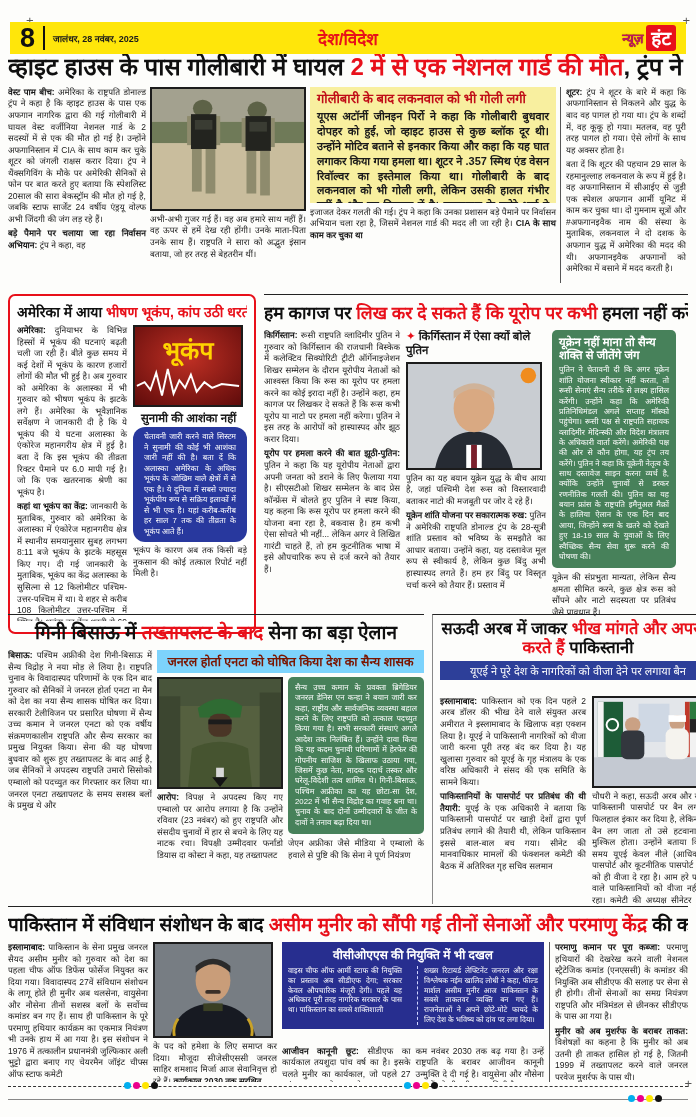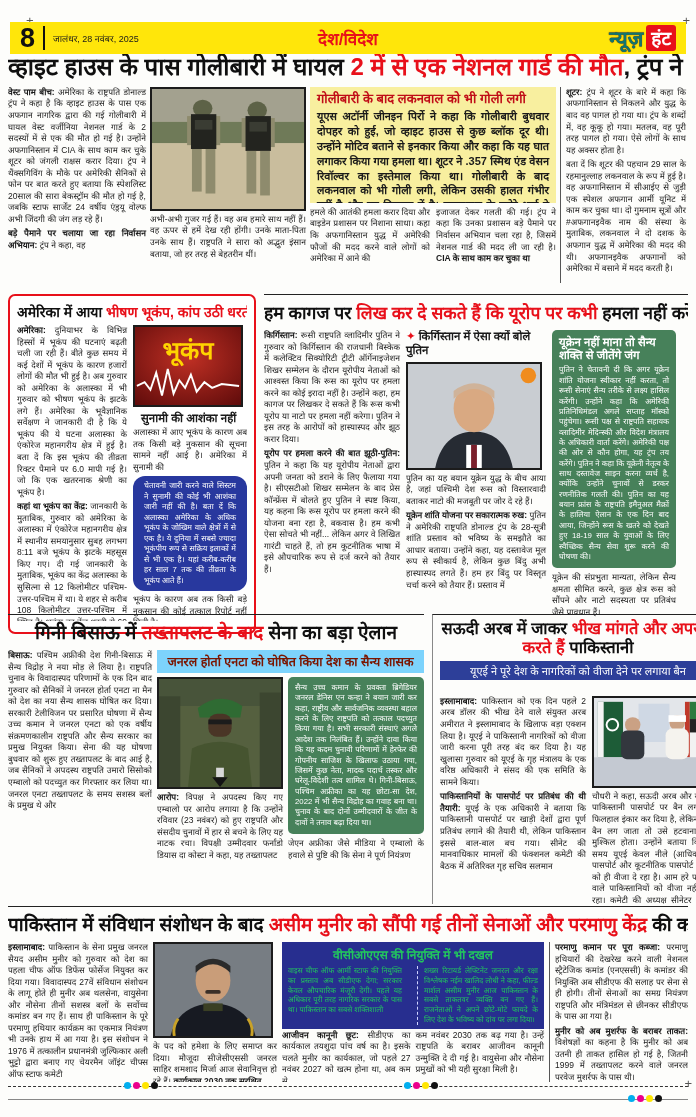--- a/index.html
+++ b/index.html
@@ -2,24 +2,24 @@
 <html><head>
 <meta charset="utf-8">
 <style>
   *{margin:0;padding:0;box-sizing:border-box}
   html,body{width:696px;height:1117px;overflow:hidden}
   body{background:#fdfdfb;font-family:"Liberation Sans","DejaVu Sans",sans-serif;color:#1a1a1a;position:relative}
   .cropmark{position:absolute;color:#555;font-size:13px;line-height:1}
   
   #masthead{position:absolute;top:22px;left:10px;right:10px;height:32px;background:#ffe60a;display:flex;align-items:center;padding:0 10px}
   .pg-num{font-size:27px;font-weight:800;color:#111;line-height:1}
-  .pg-date{font-size:9px;font-weight:400;border-left:2px solid #111;margin-left:8px;padding-left:8px;height:24px;display:flex;align-items:center}
+  .pg-date{font-size:9px;font-weight:700;border-left:2px solid #111;margin-left:8px;padding-left:8px;height:24px;display:flex;align-items:center}
   .pg-section{position:absolute;left:50%;transform:translateX(-50%);color:#e8101a;font-size:17px;font-weight:800}
   .brand{margin-left:auto;display:flex;align-items:center;gap:3px}
-  .bw1{color:#0f766e;font-size:21px;font-weight:800;text-shadow:0 0 1px #7a0000}
+  .bw1{color:#be185d;font-size:13px;font-weight:800;text-shadow:0 0 1px #7a0000}
   .bw2{background:#e8101a;color:#fff;font-size:19px;font-weight:800;padding:0 5px;border-radius:3px}
   
   .hl{font-weight:800;color:#0f0f0f}
   .red{color:#e8101a}
   .bt{font-size:8.5px;line-height:1.36;text-align:justify;margin-bottom:3px}
   .ld{font-weight:700}
   .photo{display:block;border:2px solid #1c1c1c;background:#ddd;margin-bottom:3px}
   
   #art-top{position:absolute;top:54px;left:8px;width:680px;height:238px;overflow:hidden}
   #art-top .hl{font-size:24px;text-align:center;line-height:1.12;white-space:nowrap}
@@ -52,21 +52,21 @@
   #bissau .bcols{display:flex;gap:5px;margin-top:5px;height:250px;overflow:hidden}
   .banner-green{background:#7dd3fc;color:#7a1500;font-weight:800;font-size:12.5px;text-align:center;padding:3px 2px;margin-bottom:4px}
   
   #saudi{position:absolute;top:614px;left:432px;width:284px;height:290px;border-top:1.5px solid #222;border-left:1px solid #888;padding:4px 0 0 7px;overflow:hidden}
   #saudi .hl{font-size:16.5px;text-align:center;line-height:1.18;margin-bottom:3px}
   .strip-blue{background:#2d3f99;color:#fff;font-weight:400;font-size:11px;text-align:center;padding:2px;margin-bottom:16px}
   
   #munir{position:absolute;top:906px;left:8px;width:680px;height:178px;border-top:1.5px solid #222;padding-top:4px;overflow:hidden}
   #munir .hl{font-size:19px;text-align:center;white-space:nowrap}
   #munir .mcols{display:flex;gap:5px;margin-top:5px;height:140px;overflow:hidden}
-  .navybox{background:#272e8f;color:#22c55e;padding:4px 6px;margin-bottom:1px}
+  .navybox{background:#272e8f;color:#ffffff;padding:4px 6px;margin-bottom:17px}
   .navybox h3{text-align:center;font-size:12px;margin-bottom:3px}
   .nb-cols{display:flex;gap:15px}
   .nb-cols p{font-size:7.4px;line-height:1.32;flex:1;text-align:justify}
   .nb-cols p + p{border-left:1px dashed #cfd3ff;padding-left:6px}
   
   #pagefoot{position:absolute;left:8px;right:8px;top:1086px;height:26px}
   .dashline{border-top:1.5px dashed #333}
   .solidline{border-top:1px solid #888;margin-top:12px}
   .regdots{position:absolute;display:flex;gap:2px}
   .regdots i{width:7px;height:7px;border-radius:50%;display:block}
@@ -121,21 +121,20 @@
         </g>
       </svg>
       <p class="bt">अभी-अभी गुजर गई हैं। वह अब हमारे साथ नहीं हैं। वह ऊपर से हमें देख रही होंगी। उनके माता-पिता उनके साथ हैं। राष्ट्रपति ने सारा को अद्भुत इंसान बताया, जो हर तरह से बेहतरीन थीं।</p>
     </div>
     <div class="col" style="width:246px">
       <div class="ybox">
         <h3>गोलीबारी के बाद लकनवाल को भी गोली लगी</h3>
         <p>यूएस अटॉर्नी जीनइन पिर्रो ने कहा कि गोलीबारी बुधवार दोपहर को हुई, जो व्हाइट हाउस से कुछ ब्लॉक दूर थी। उन्होंने मोटिव बताने से इनकार किया और कहा कि यह घात लगाकर किया गया हमला था। शूटर ने .357 स्मिथ एंड वेसन रिवॉल्वर का इस्तेमाल किया था। गोलीबारी के बाद लकनवाल को भी गोली लगी, लेकिन उसकी हालत गंभीर नहीं है और वह हिरासत में है। लकनवाल के चचेरे भाई ने नाम न बताने की शर्त पर बताया कि लकनवाल खोस्त प्रांत का मूल निवासी है। वह और उसका भाई कंधार प्रांत में जीरो यूनिट्स नाम की स्पेशल यूनिट में काम करते थे।</p>
       </div>
       <div style="display:flex;gap:6px;margin-top:4px">
-        <p class="bt" style="flex:1">हमले की आतंकी हमला करार दिया और बाइडेन प्रशासन पर निशाना साधा। कहा कि अफगानिस्तान युद्ध में अमेरिकी फौजों की मदद करने वाले लोगों को अमेरिका में आने की</p>
         <p class="bt" style="flex:1"><span>इजाजत देकर गलती की गई। ट्रंप ने कहा कि उनका प्रशासन बड़े पैमाने पर निर्वासन अभियान चला रहा है, जिसमें नेशनल गार्ड की मदद ली जा रही है।</span> <b class="ld">CIA के साथ काम कर चुका था</b></p>
       </div>
     </div>
     <div class="col c-rule" style="width:126px">
       <p class="bt"><b class="ld">शूटर:</b> <span>ट्रंप ने शूटर के बारे में कहा कि अफगानिस्तान से निकलने और युद्ध के बाद वह पागल हो गया था। ट्रंप के शब्दों में, वह कूकू हो गया। मतलब, वह पूरी तरह पागल हो गया। ऐसे लोगों के साथ यह अक्सर होता है।</span></p>
       <p class="bt">बता दें कि शूटर की पहचान 29 साल के रहमानुल्लाह लकनवाल के रूप में हुई है। वह अफगानिस्तान में सीआईए से जुड़ी एक स्पेशल अफगान आर्मी यूनिट में काम कर चुका था। दो गुमनाम सूत्रों और #अफगानइवैक नाम की संस्था के मुताबिक, लकनवाल ने दो दशक के अफगान युद्ध में अमेरिका की मदद की थी। अफगानइवैक अफगानों को अमेरिका में बसाने में मदद करती है।</p>
     </div>
   </div>
 </section>
 
@@ -152,21 +151,20 @@
           <radialGradient id="qg" cx="50%" cy="40%" r="80%">
             <stop offset="0%" stop-color="#c03024"></stop>
               <stop offset="100%" stop-color="#5c0a0a"></stop>
           </radialGradient>
         </defs>
         <rect width="110" height="82" fill="url(#qg)"></rect>
         <text x="55" y="34" font-size="26" font-weight="bold" fill="#ffd400" text-anchor="middle">भूकंप</text>
         <polyline points="2,62 10,58 16,66 22,48 28,72 34,44 40,70 46,56 52,64 58,50 64,68 72,58 80,64 90,60 108,62" stroke="#ffffff" stroke-width="2" fill="none"></polyline>
       </svg>
       <h4 class="q-sub">सुनामी की आशंका नहीं</h4>
-      <p class="bt">अलास्का में आए भूकंप के कारण अब तक किसी बड़े नुकसान की सूचना सामने नहीं आई है। अमेरिका में सुनामी की</p>
       <div class="bluebox">
         <p>चेतावनी जारी करने वाले सिस्टम ने सुनामी की कोई भी आशंका जारी नहीं की है। बता दें कि अलास्का अमेरिका के अधिक भूकंप के जोखिम वाले क्षेत्रों में से एक है। ये दुनिया में सबसे ज्यादा भूकंपीय रूप से सक्रिय इलाकों में से भी एक है। यहां करीब-करीब हर साल 7 तक की तीव्रता के भूकंप आते हैं।</p>
       </div>
       <p class="bt">भूकंप के कारण अब तक किसी बड़े नुकसान की कोई तत्काल रिपोर्ट नहीं मिली है।</p>
     </div>
   </div>
 </section>
 
 <section id="putin">
   <h2 class="hl"><span>हम कागज पर </span><span class="red">लिख कर दे सकते हैं कि यूरोप पर कभी </span><span>हमला नहीं करेंगे</span></h2>

